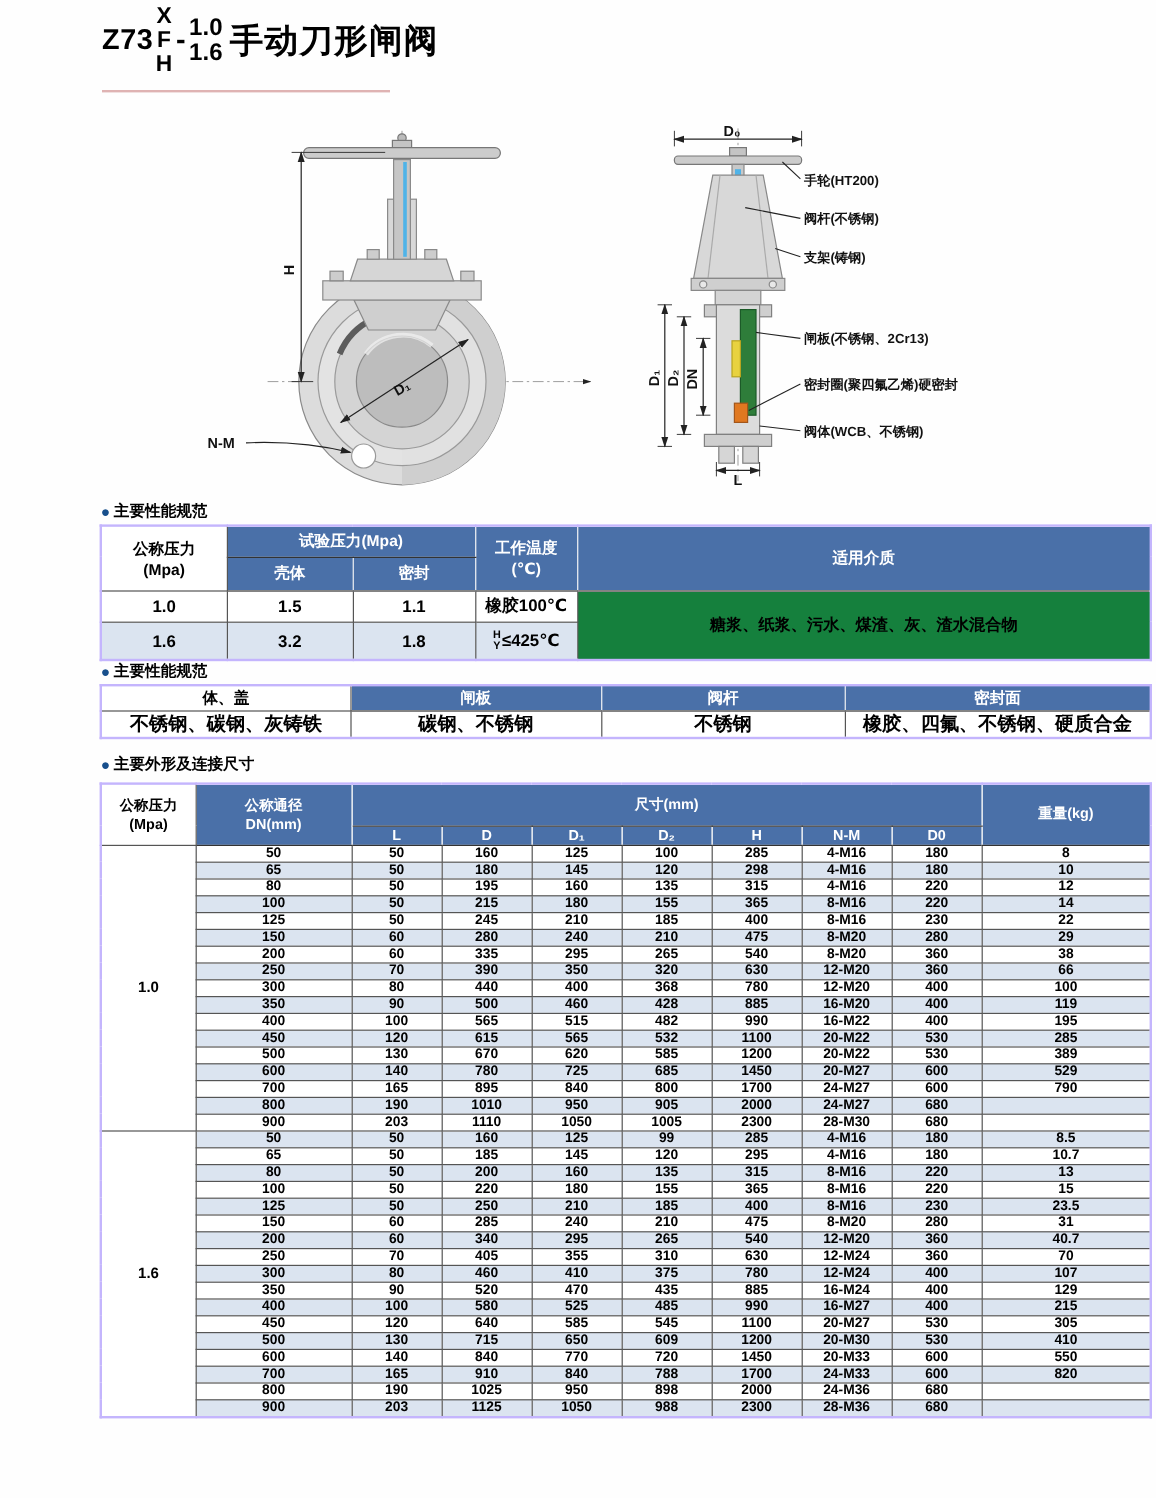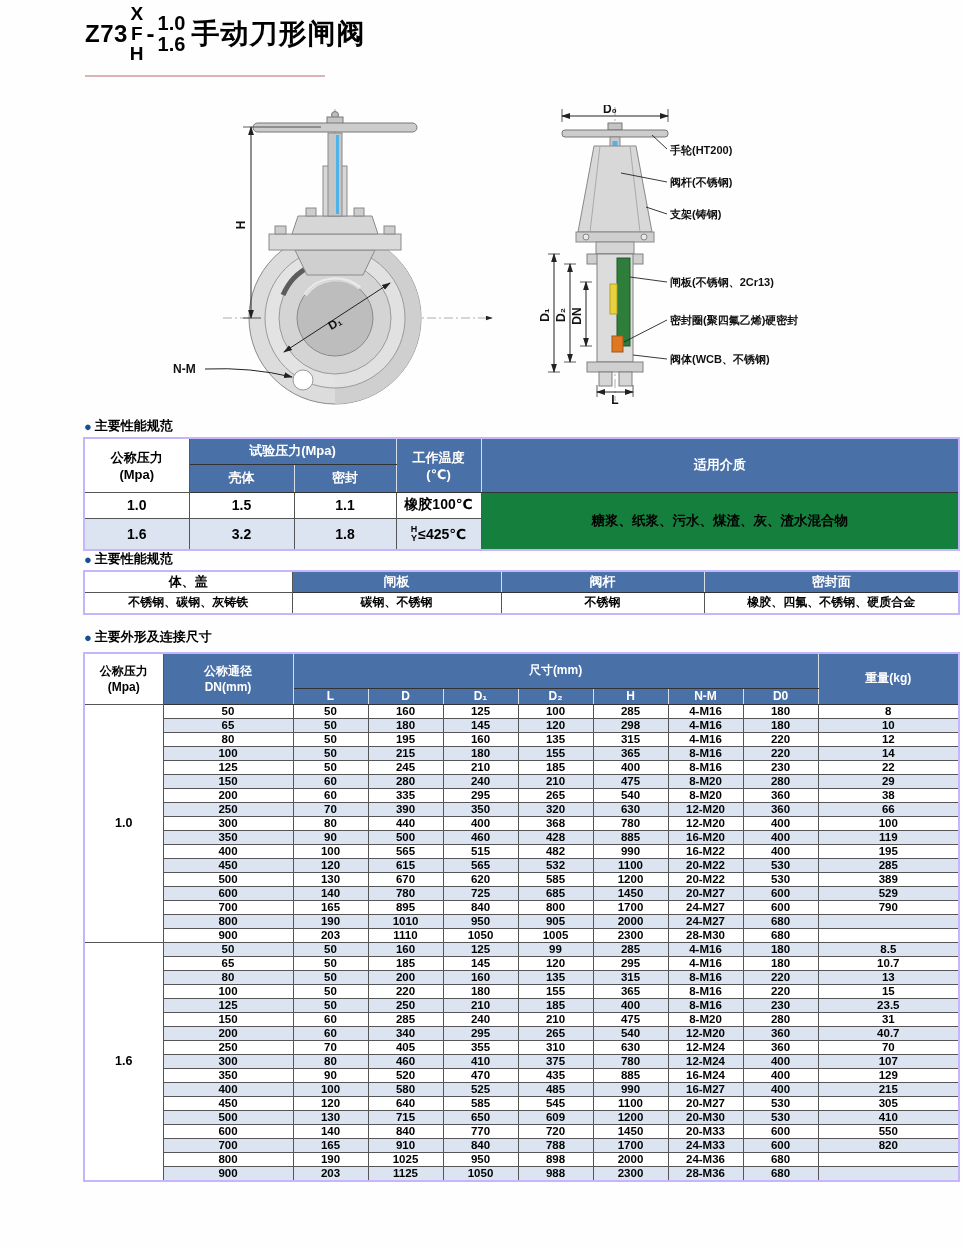--- a/index.html
+++ b/index.html
@@ -54,21 +54,21 @@
   .t1 .h2 th { height:28px; }
   .t1 .d1 td { height:26px; }
   .t1 .d2 td { height:32px; }
   .t1 td.media { background:#15803d; font-size:13.5px; }
   .hy { display:inline-flex; flex-direction:column; margin-right:1px; vertical-align:middle; }
   .hy span { font-size:9px; line-height:9px; font-weight:bold; }
   .temp2cell { display:flex; align-items:center; justify-content:center; }
 
   
   .t2 th { font-size:13px; height:21px; }
-  .t2 td { font-size:12px; font-weight:bold; height:22px; background:#fff; }
+  .t2 td { font-size:16px; font-weight:bold; height:22px; background:#fff; }
 
   
   .t3 th { font-size:12px; }
   .t3 .h1 th { height:35px; }
   .t3 .h2 th { height:16px; }
   .t3 td { font-size:11.5px; font-weight:bold; height:13.8px; padding:0; line-height:13px; }
   .t3 td.pressure-cell { background:#fff; font-size:12.5px; }
 
   .note { position:absolute; left:84px; top:1177px; font-size:12px; font-weight:bold; }
 </style>

